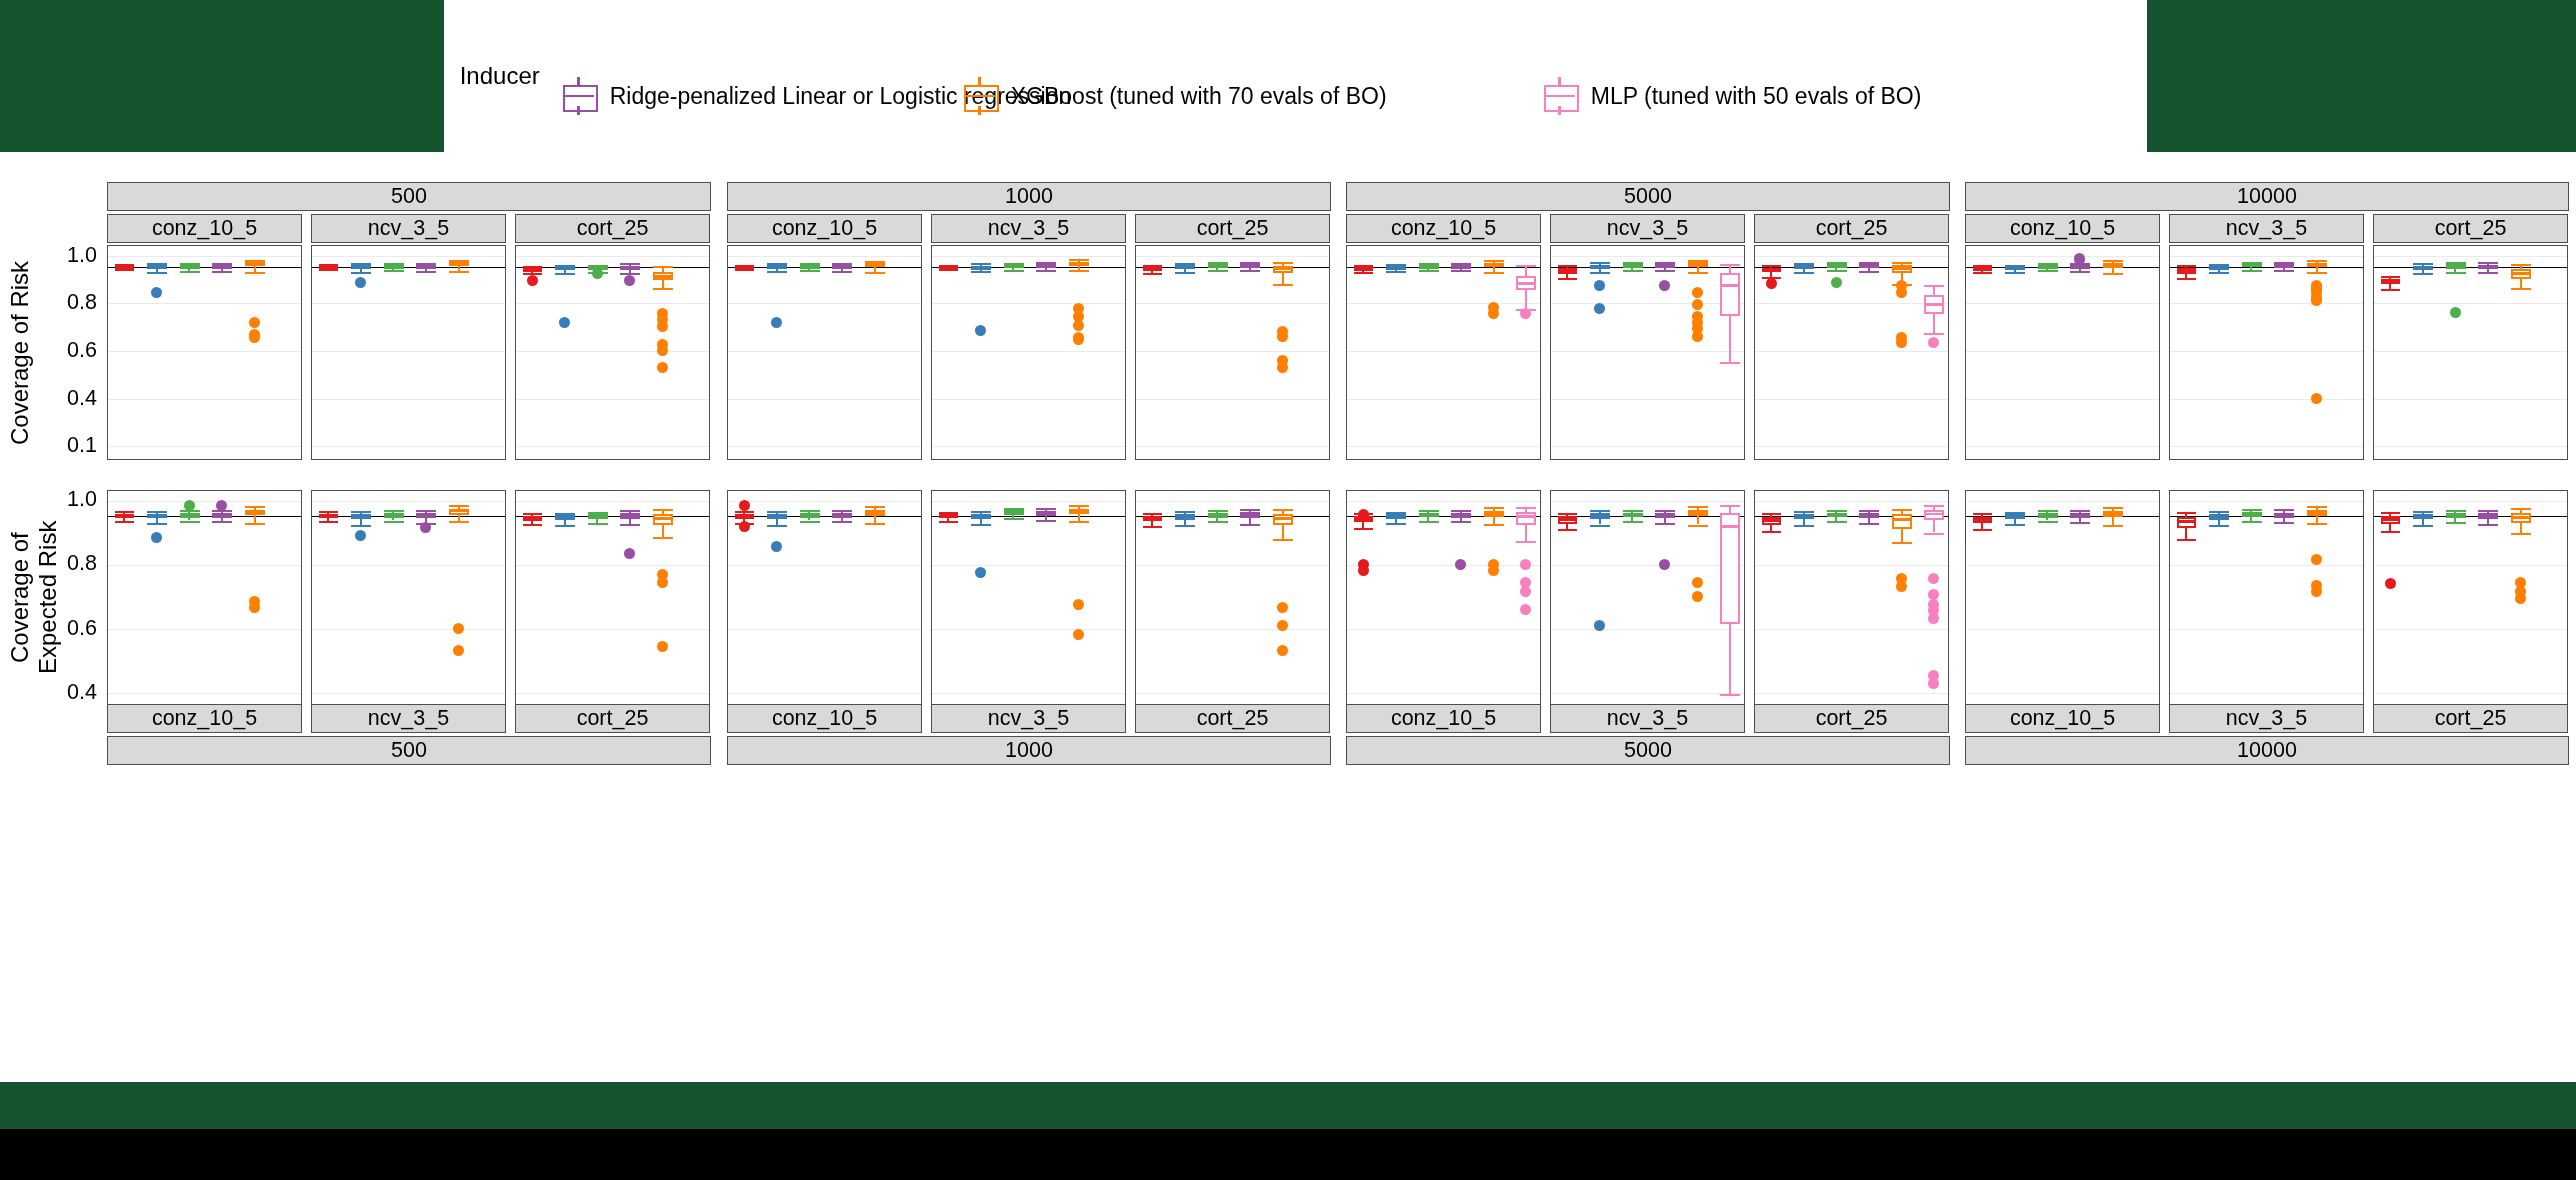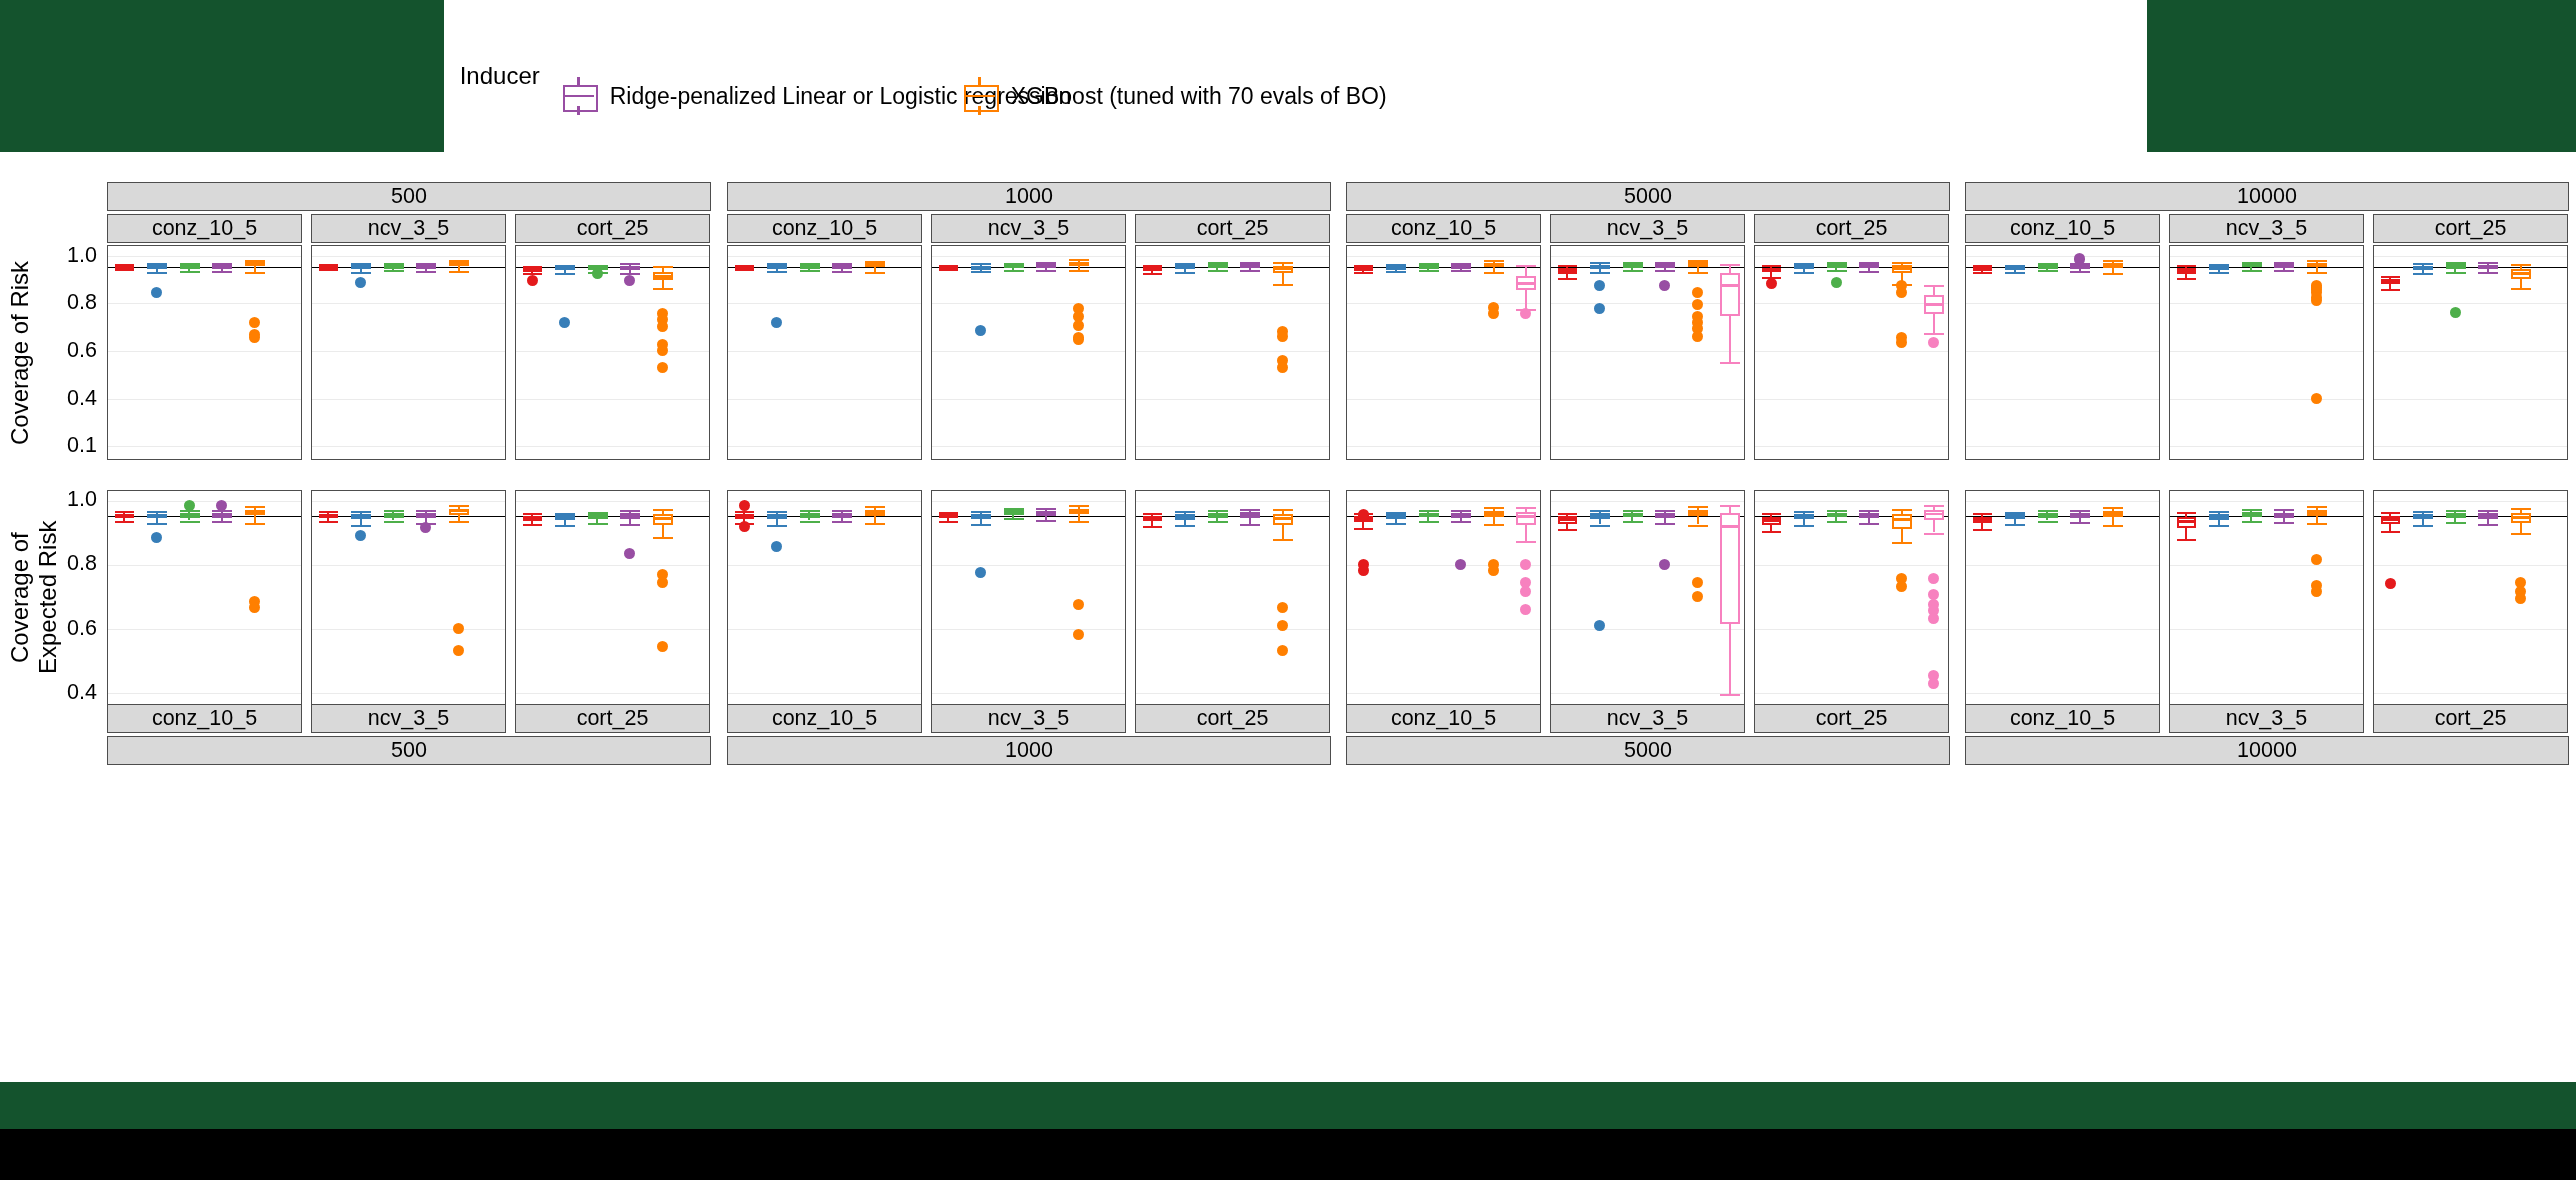--- a/index.html
+++ b/index.html
@@ -57,20 +57,29 @@
         </div>
         <div class="legend-item" style="grid-area: 2 / 2;">
           <span class="legend-key" style="color: rgb(255, 127, 0);">
             <i class="bx"></i>
             <i class="md"></i>
             <i class="wu"></i>
             <i class="wd"></i>
           </span>
           <span class="legend-label">XGBoost (tuned with 70 evals of BO)</span>
         </div>
+        <div class="legend-item" style="grid-area: 2 / 3;">
+          <span class="legend-key" style="color: rgb(247, 129, 191);">
+            <i class="bx"></i>
+            <i class="md"></i>
+            <i class="wu"></i>
+            <i class="wd"></i>
+          </span>
+          <span class="legend-label">MLP (tuned with 50 evals of BO)</span>
+        </div>
       </div>
   </div>
 
   <div class="plot" id="plot">
       <div class="axis-title" style="left: 5.7px; top: 93px; height: 215px;">Coverage of Risk</div>
       <div class="axis-title" style="left: 5.7px; top: 338px; height: 215px;">Coverage of Expected Risk</div>
       <div class="ytick" style="width: 64px; left: 33px; top: 103px;">1.0</div>
       <div class="ytick" style="width: 64px; left: 33px; top: 150px;">0.8</div>
       <div class="ytick" style="width: 64px; left: 33px; top: 198px;">0.6</div>
       <div class="ytick" style="width: 64px; left: 33px; top: 246px;">0.4</div>

